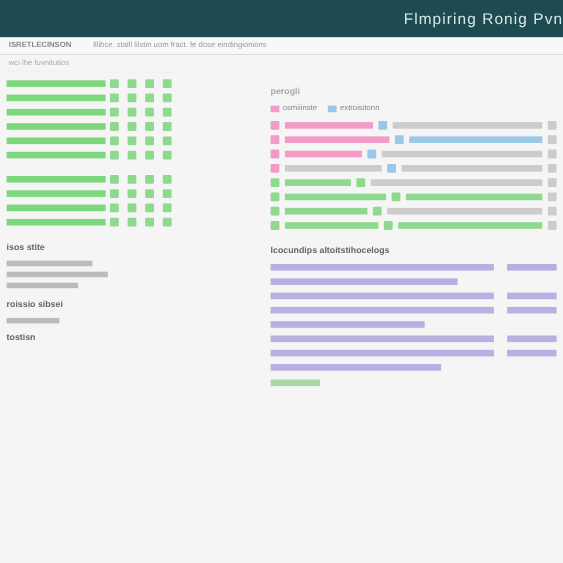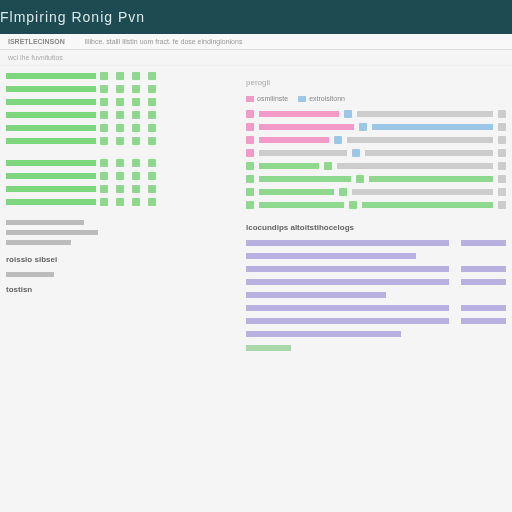--- a/index.html
+++ b/index.html
@@ -1,18 +1,18 @@
 <!DOCTYPE html>
 <html><head>
 <meta charset="utf-8">
 <style>
   * { margin: 0; padding: 0; box-sizing: border-box; }
   body { width: 512px; height: 512px; font-family: Arial, sans-serif; background: #f5f5f5; overflow: hidden; font-size: 9px; }
   
-  .title-bar { background: #1e4a52; color: #d8e8e8; text-align: left; padding: 9px 0; font-size: 14px; letter-spacing: 1px; }
+  .title-bar { background: #1e4a52; color: #d8e8e8; text-align: right; padding: 9px 0; font-size: 14px; letter-spacing: 1px; }
   
   .subheader { background: #f8f8f8; border-bottom: 1px solid #ddd; padding: 4px 8px; display: flex; gap: 20px; color: #999; font-size: 7px; }
   .subheader .left { font-weight: bold; color: #888; }
   
   .breadcrumb { padding: 4px 8px; color: #aaa; font-size: 7px; border-bottom: 1px solid #eee; }
   
   .content { display: flex; padding: 6px; gap: 10px; }
   .left-col { flex: 0 0 230px; }
   .right-col { flex: 1; }
   
@@ -160,34 +160,35 @@
           <div class="bar-label green" style="width:72px"></div>
           <div class="bar-cells">
             <div class="cell"></div>
             <div class="cell"></div>
             <div class="cell"></div>
             <div class="cell"></div>
           </div>
         </div>
     </div>
 
+    <div class="section-title">isos stite</div>
     <div class="list-items">
       <div class="list-line" style="width:78px" title="rovsdinisnplifins"></div>
       <div class="list-line" style="width:92px"></div>
       <div class="list-line" style="width:65px"></div>
     </div>
     <div class="section-title" style="margin-top:10px">roissio sibsei</div>
     <div class="list-items">
       <div class="list-line" style="width:48px"></div>
     </div>
     <div class="section-title" style="margin-top:8px">tostisn</div>
   </div>
 
   <div class="right-col">
-    <div class="section-title" style="color:#aaa;font-weight:normal">perogli</div>
+    <div class="section-title" style="color:#aaa;font-weight:bold">perogli</div>
     <div class="legend-row">
       <div class="lg">
           <div class="swatch sw-pink"></div>
           <span>osmiiinste</span>
         </div>
       <div class="lg">
           <div class="swatch sw-blue"></div>
           <span>extroisitonn</span>
         </div>
     </div>

